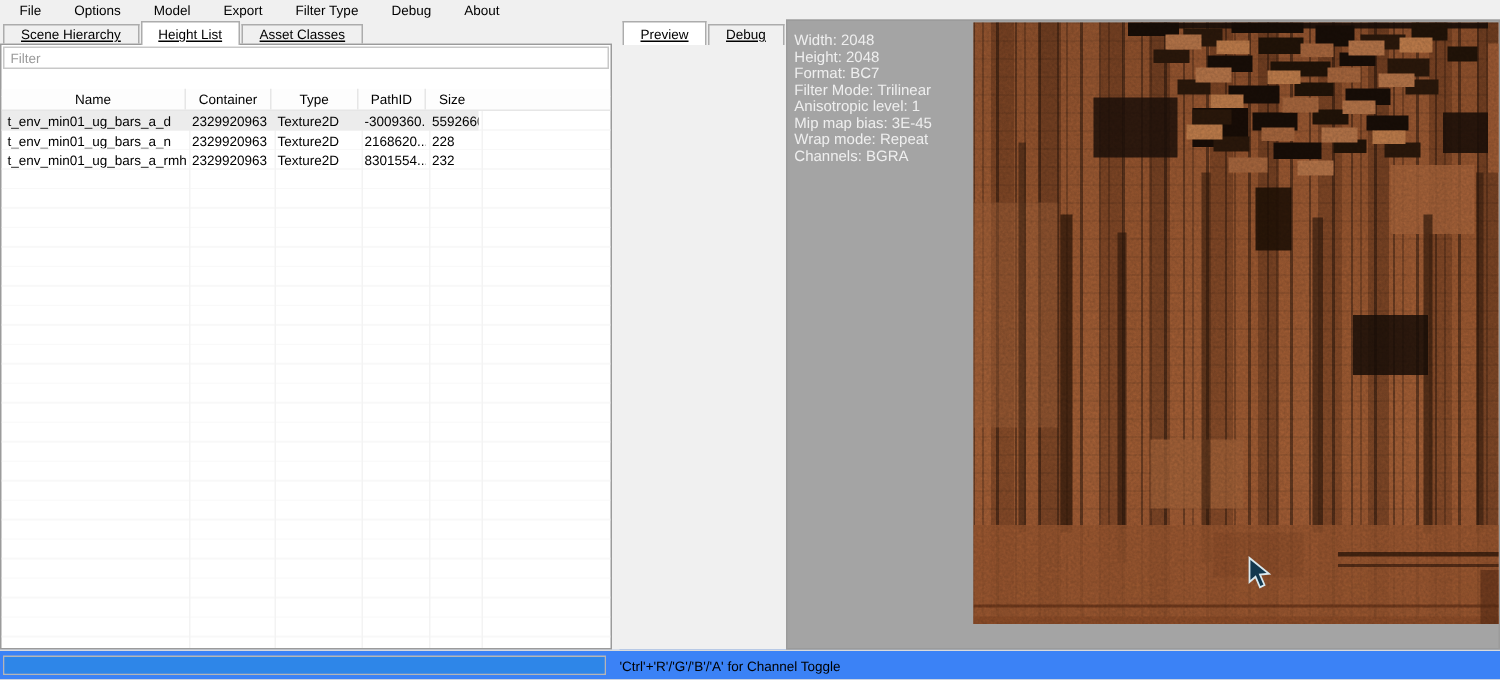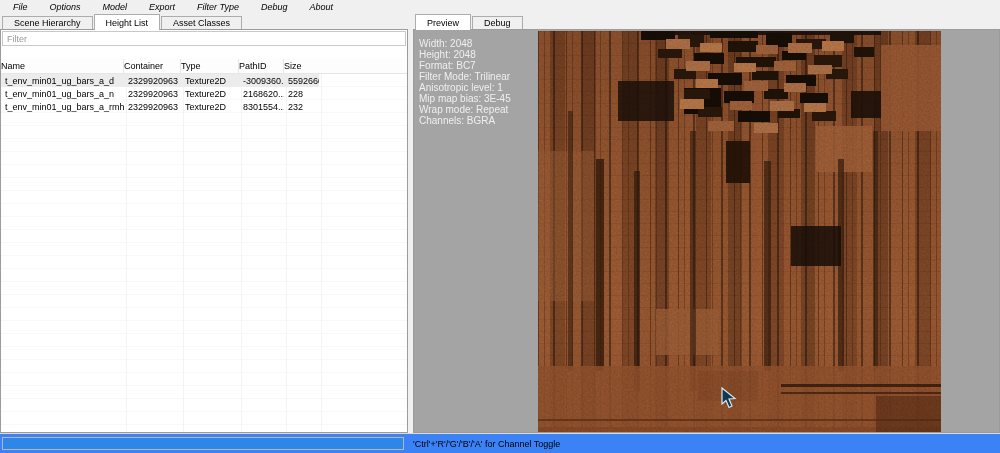--- a/index.html
+++ b/index.html
@@ -2,47 +2,47 @@
 <html><head>
 <meta charset="utf-8">
 <style>
   * { margin:0; padding:0; box-sizing:border-box; }
   html,body { background:#cfcfcf; }
   body { font-family:"Liberation Sans", sans-serif; }
   .app { position:relative; width:1000px; height:453px; background:#F0F0F0; overflow:hidden;
          font-size:9px; color:#000; }
 
   
-  .menubar { height:14px; display:flex; align-items:center; background:#F0F0F0; padding-left:2px;font-style:italic; }
+  .menubar { height:14px; display:flex; align-items:center; background:#F0F0F0; padding-left:2px; }
   .menu-item { padding:1px 11px; cursor:default; }
 
   
   .main { display:flex; height:419px; }
   .left-panel { width:408px; display:flex; flex-direction:column; }
   .splitter { width:5px; background:#F0F0F0; cursor:col-resize; }
-  .right-panel { flex:1; display:flex; flex-direction:column; }
+  .right-panel { flex:1; display:flex; flex-direction:row; }
 
   
   .tabstrip { height:16px; display:flex; align-items:flex-end; padding-left:2px; background:#F0F0F0; }
   .tab { height:14px; line-height:13px; padding:0 11px; background:#F0F0F0;
-         border:1px solid #ACACAC; border-bottom:none; margin-right:1px; text-align:center; cursor:default; }
+         border:1px solid #ACACAC; border-bottom:none; margin-right:1px; text-align:center; cursor:default;text-decoration:underline; }
   .tab.active { background:#FFFFFF; height:16px; line-height:16px; position:relative; z-index:3; }
 
   
   .left-content { flex:1; background:#FFFFFF; border:1px solid #9B9B9B; position:relative;
                   display:flex; flex-direction:column; overflow:hidden; margin-top:-1px; z-index:1;gap:12px; }
   .filter-input { height:15px; margin:1px; border:1px solid #C8C8C8; padding:0 4px;
                   font-family:"Liberation Sans",sans-serif; font-size:9px; color:#000; outline:none; }
   .filter-input::placeholder { color:#9a9a9a; }
 
   .listview { flex:1; position:relative; overflow:hidden;
               background-image:repeating-linear-gradient(180deg, transparent 0 12px, #f8f8f8 12px 13px);
               background-position:0 15px; }
   .lv-header { display:flex; height:15px; background:#FDFDFD; border-bottom:1px solid #E6E6E6; position:relative; z-index:2; }
-  .lv-hcell { padding:2px 0 0 0; border-right:1px solid #E6E6E6; overflow:hidden; white-space:nowrap; cursor:default; }
+  .lv-hcell { padding:2px 0 0 0; border-right:1px solid #E6E6E6; overflow:hidden; white-space:nowrap; cursor:default;text-align:center; }
   .lv-row { display:flex; height:13px; width:318px; align-items:center; position:relative; z-index:2; cursor:default; }
   .lv-row.selected { background:#ECECEC; }
   .lv-cell { padding-left:4px; overflow:hidden; white-space:nowrap; }
   .c-name { width:123px; } .c-container { width:57px; } .c-type { width:58px; }
   .c-pathid { width:45px; } .c-size { width:35px; border-right:none; }
   .grid-line { position:absolute; top:15px; bottom:0; width:1px; background:#F3F3F3; z-index:1; }
 
   
   .preview-content { flex:1; background:#A4A4A4; border:1px solid #9B9B9B; position:relative;
                      overflow:hidden; margin-top:-1px; z-index:1; }

